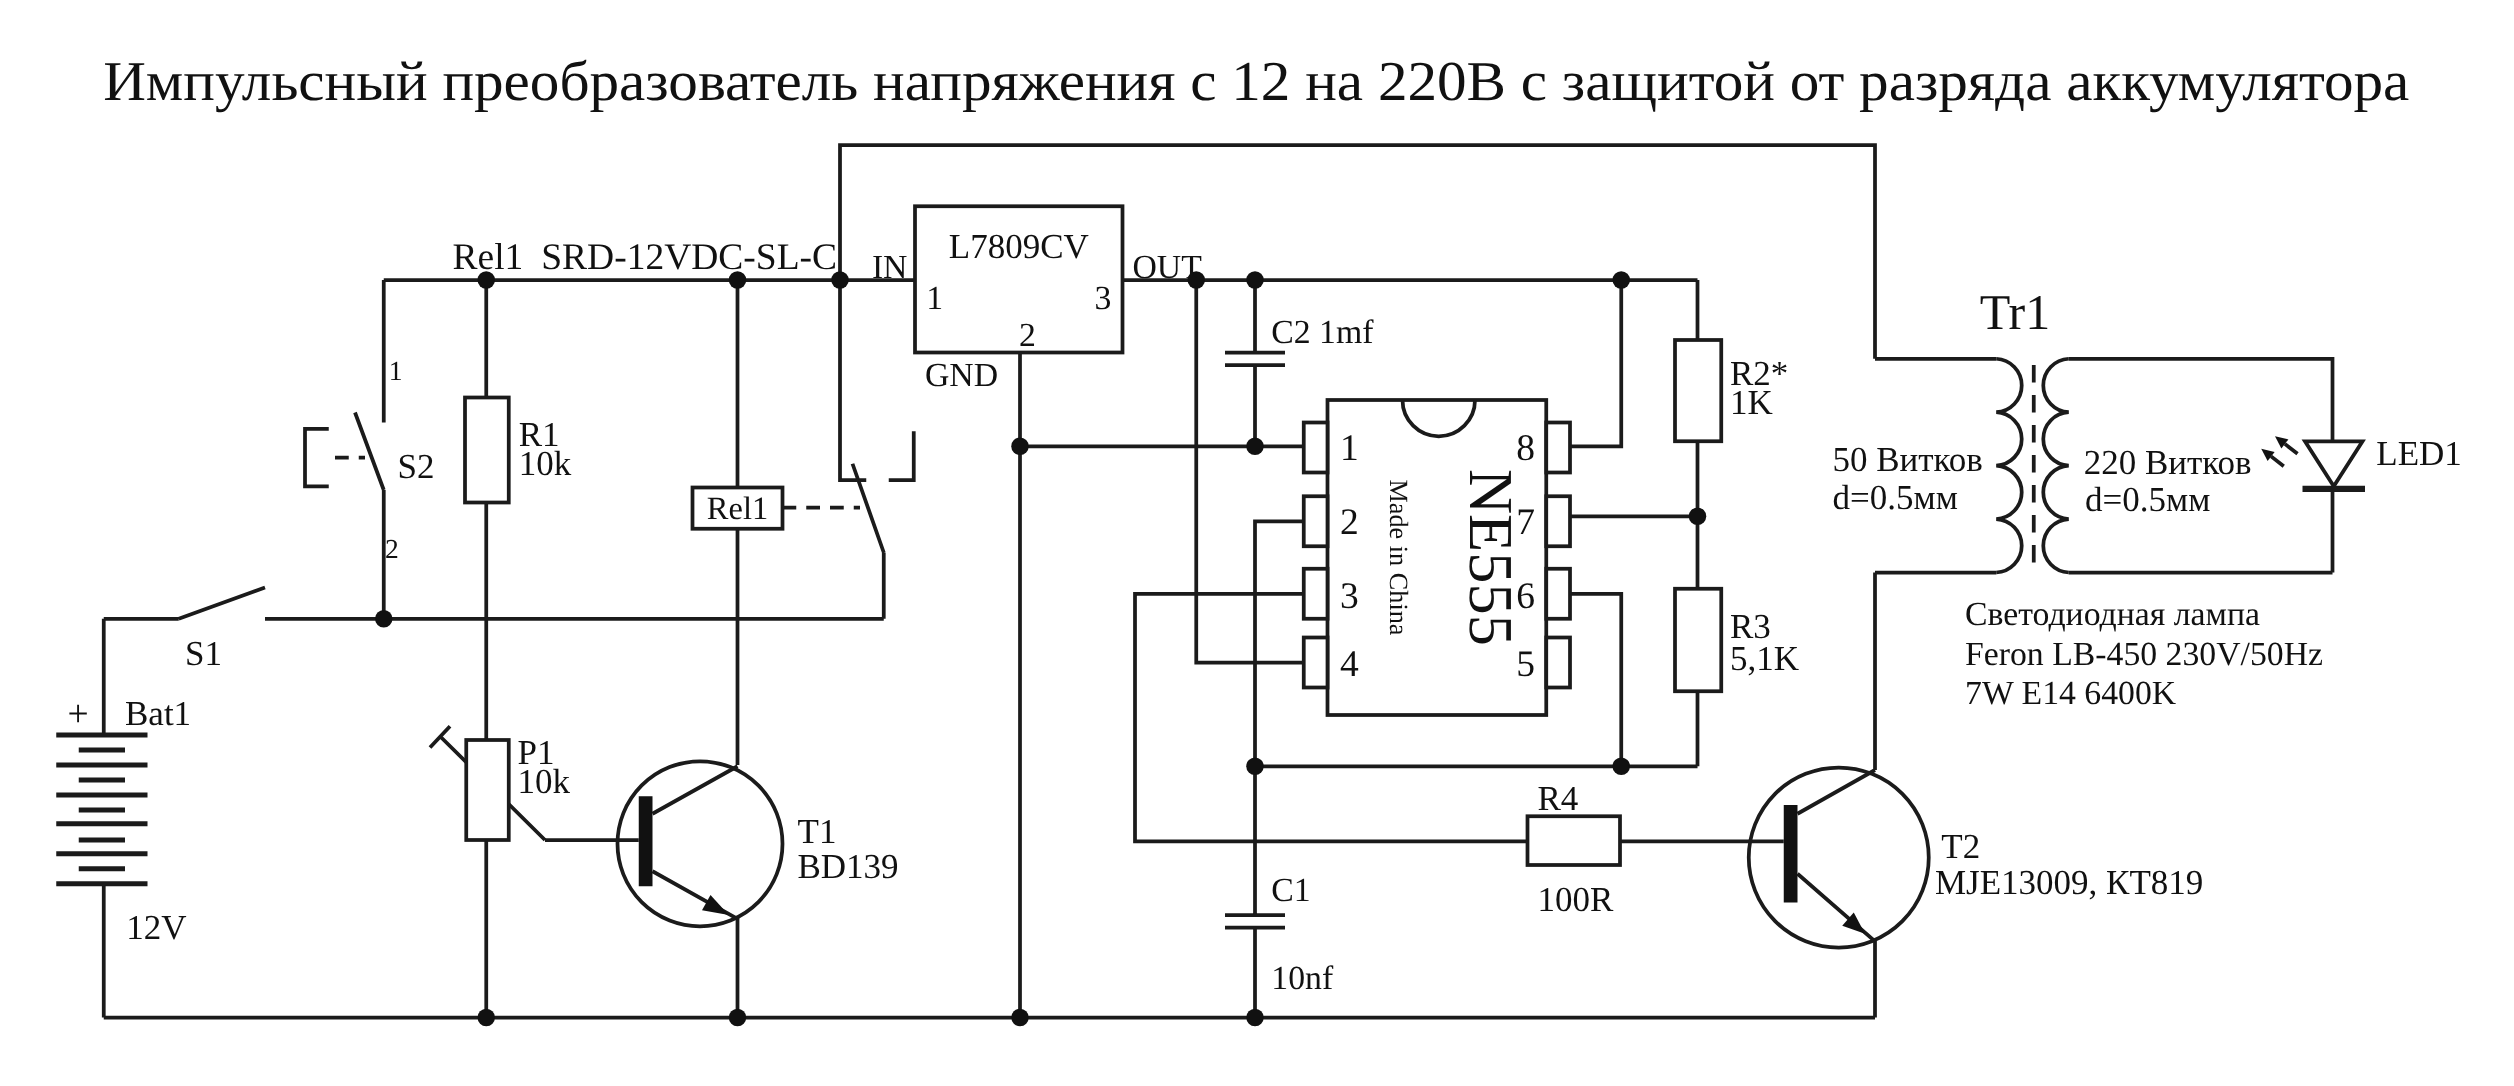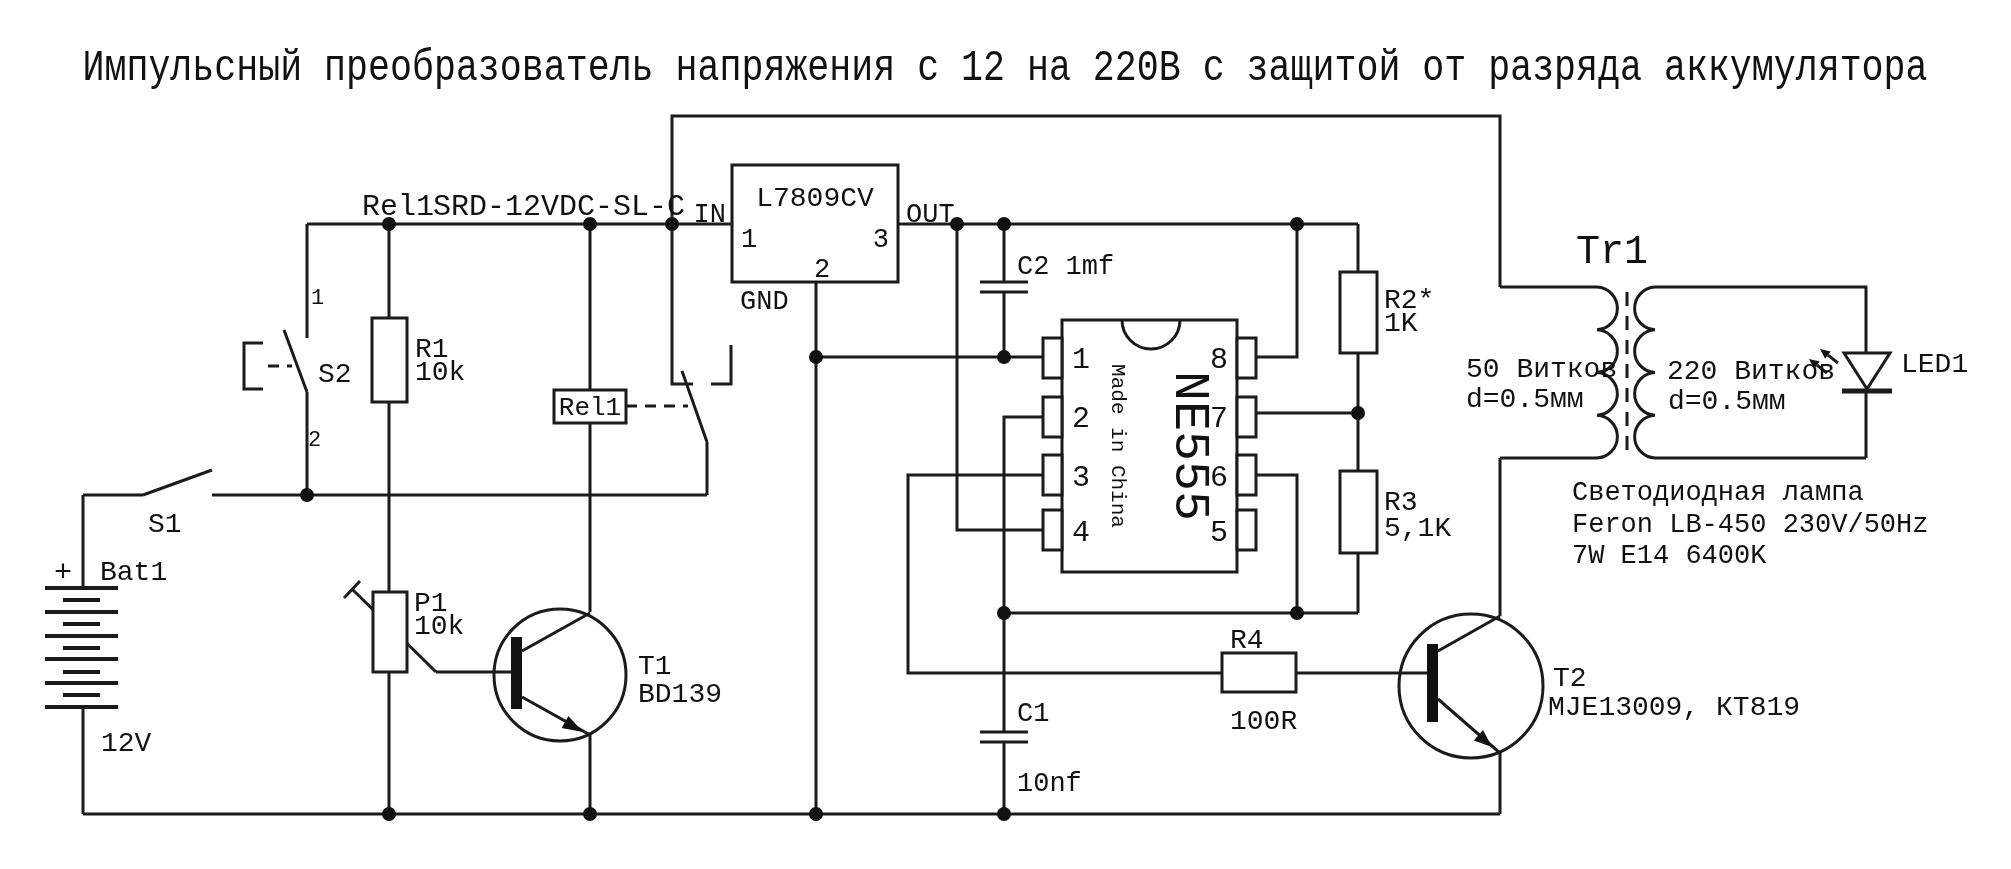--- a/index.html
+++ b/index.html
@@ -1,17 +1,17 @@
 <!DOCTYPE html>
 <html><head>
 <meta charset="utf-8">
 <style>
   html,body{margin:0;padding:0;background:#ffffff;}
   .page{position:relative;width:2011px;height:869px;background:#ffffff;overflow:hidden;
-        font-family:Liberation Mono, monospace;}
+        font-family:Liberation Serif, serif;}
   svg{position:absolute;left:0;top:0;}
   text{fill:#111;}
   .w{stroke:#1b1b1b;stroke-width:3;fill:none;}
   .w4{stroke:#1b1b1b;stroke-width:4;fill:none;}
   .w5{stroke:#1b1b1b;stroke-width:5;fill:none;}
   .dash{stroke:#1b1b1b;stroke-width:3;fill:none;stroke-dasharray:11 8;}
   .box{stroke:#1b1b1b;stroke-width:3;fill:#ffffff;}
   .solid{fill:#111;stroke:none;}
   .t28{font-size:28px;}   .t27{font-size:27px;}   .t30{font-size:30px;}
   .t22{font-size:22px;}   .t26{font-size:26px;}   .t40{font-size:40px;}

